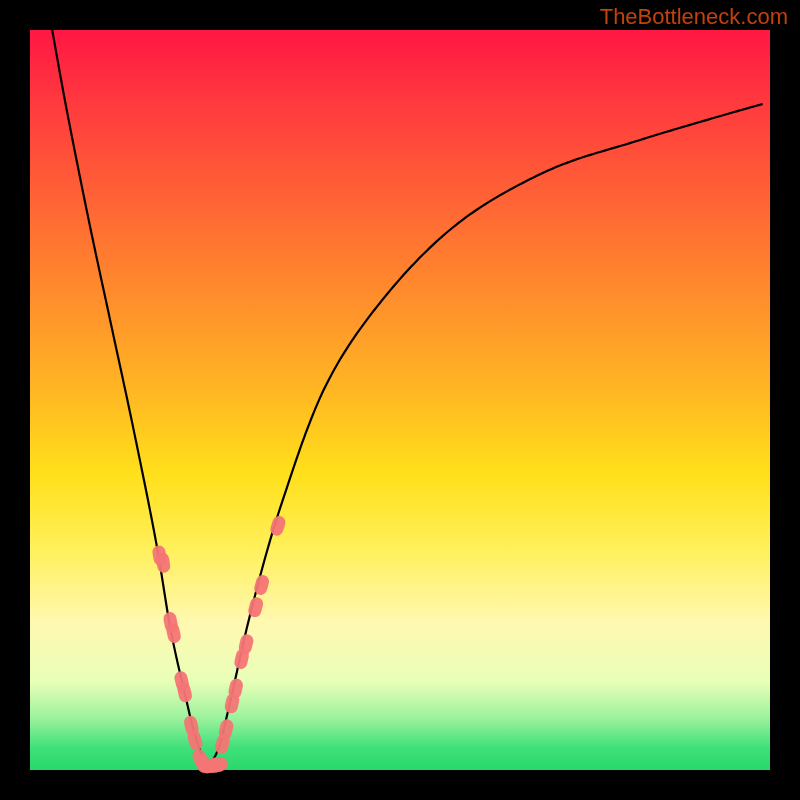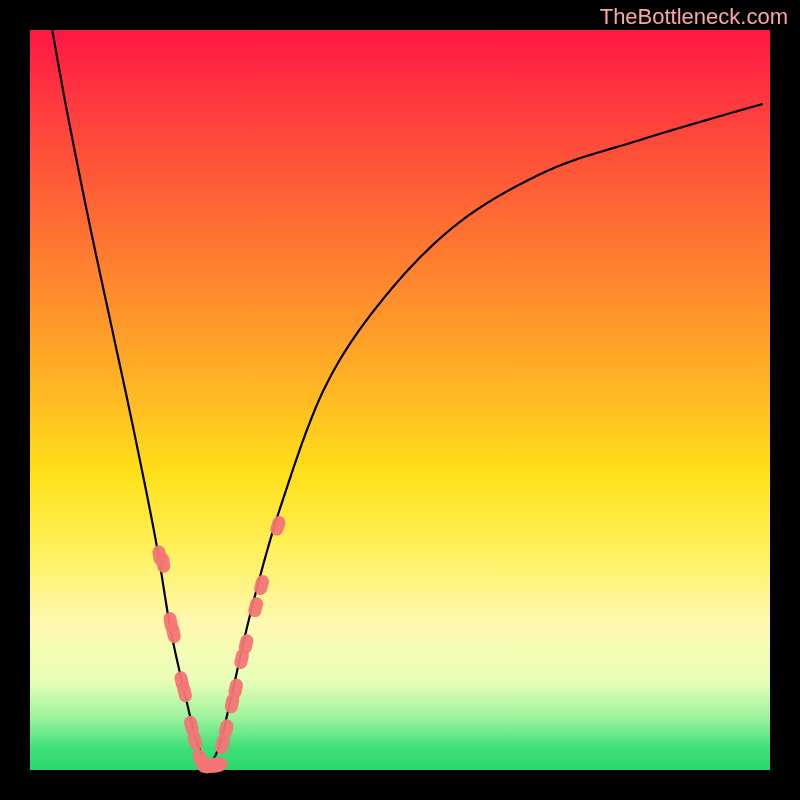--- a/index.html
+++ b/index.html
@@ -38,21 +38,21 @@
       #3fe07a 97%,
       #28d86a 100%
     );
   }
   .watermark {
     position: absolute;
     top: 4px;
     right: 12px;
     font-size: 22px;
     font-weight: 500;
-    color: #fca5a5;
+    color: #c2410c;
     letter-spacing: 0;
   }
   svg.overlay {
     position: absolute;
     left: 0;
     top: 0;
     width: 740px;
     height: 740px;
     overflow: visible;
   }

